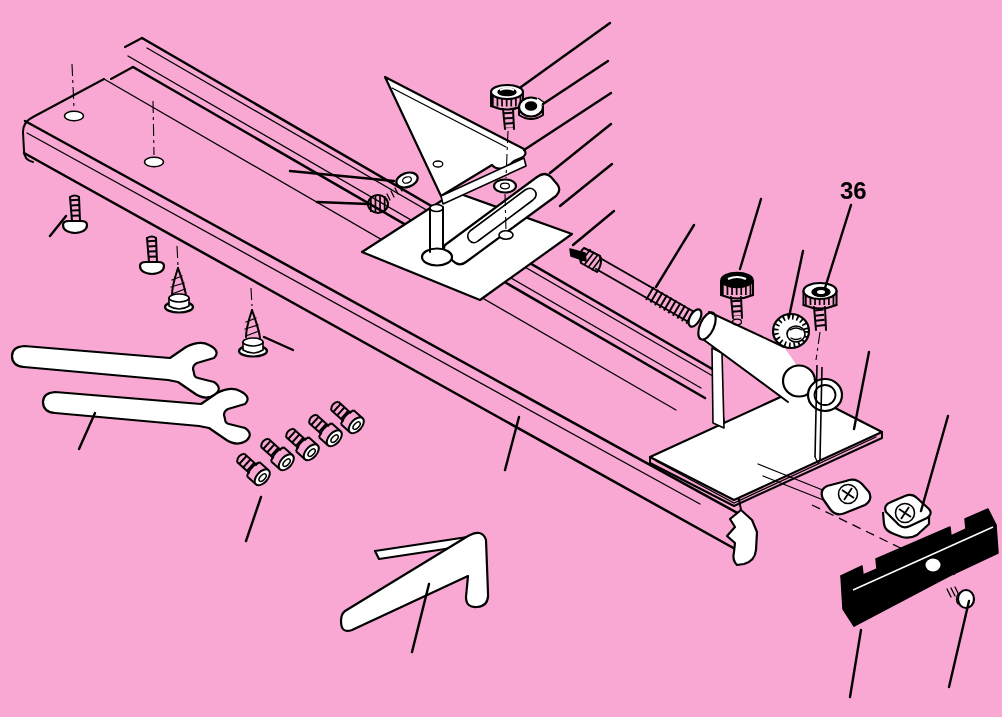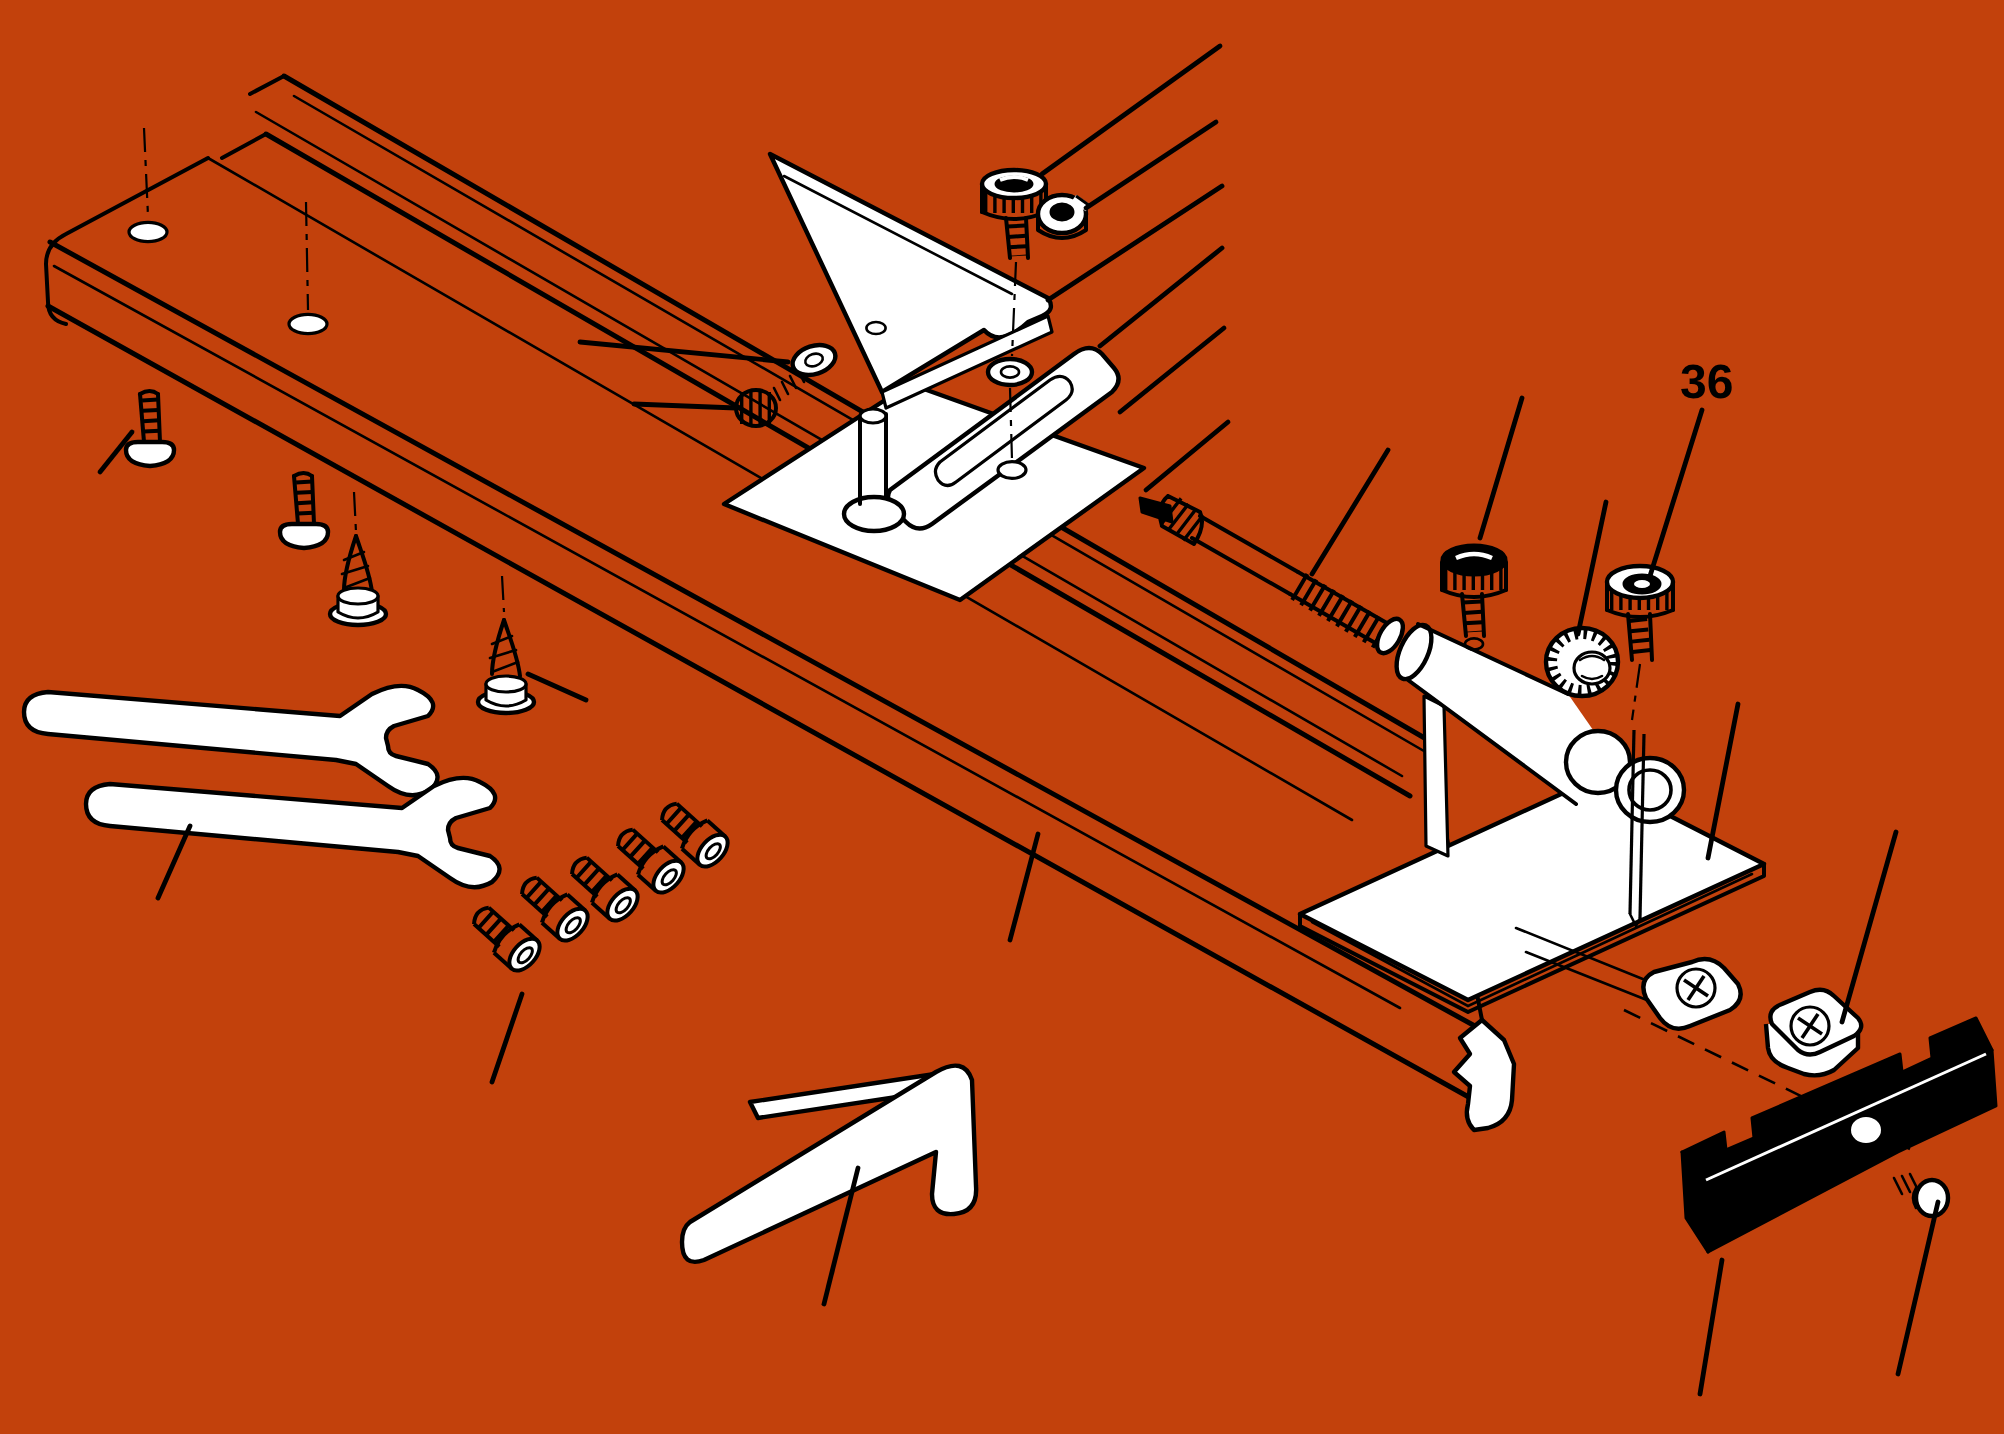--- a/index.html
+++ b/index.html
@@ -1,16 +1,16 @@
 <!DOCTYPE html>
 <html><head>
 <meta charset="utf-8">
 <style>
   html,body{margin:0;padding:0;background:#fff;}
-  .stage{width:1002px;height:717px;background:#c2410c;position:relative;overflow:hidden;}
+  .stage{width:1002px;height:717px;background:#f9a8d4;position:relative;overflow:hidden;}
   svg{display:block;width:1002px;height:717px;}
   
   .ol   {fill:none;stroke:#000;stroke-width:2.5;stroke-linecap:round;stroke-linejoin:round;}
   .ol2  {fill:none;stroke:#000;stroke-width:2;stroke-linecap:round;stroke-linejoin:round;}
   .thin {fill:none;stroke:#000;stroke-width:1.3;stroke-linecap:round;}
   .wfill{fill:#fff;stroke:#000;stroke-width:2.2;stroke-linejoin:round;}
   .wfill2{fill:#fff;stroke:#000;stroke-width:1.6;stroke-linejoin:round;}
   .lead {fill:none;stroke:#000;stroke-width:2.4;stroke-linecap:round;}
   .cline{fill:none;stroke:#000;stroke-width:1.1;stroke-dasharray:12 4 3 4;}
   .dash {fill:none;stroke:#000;stroke-width:1.3;stroke-dasharray:9 6;}

